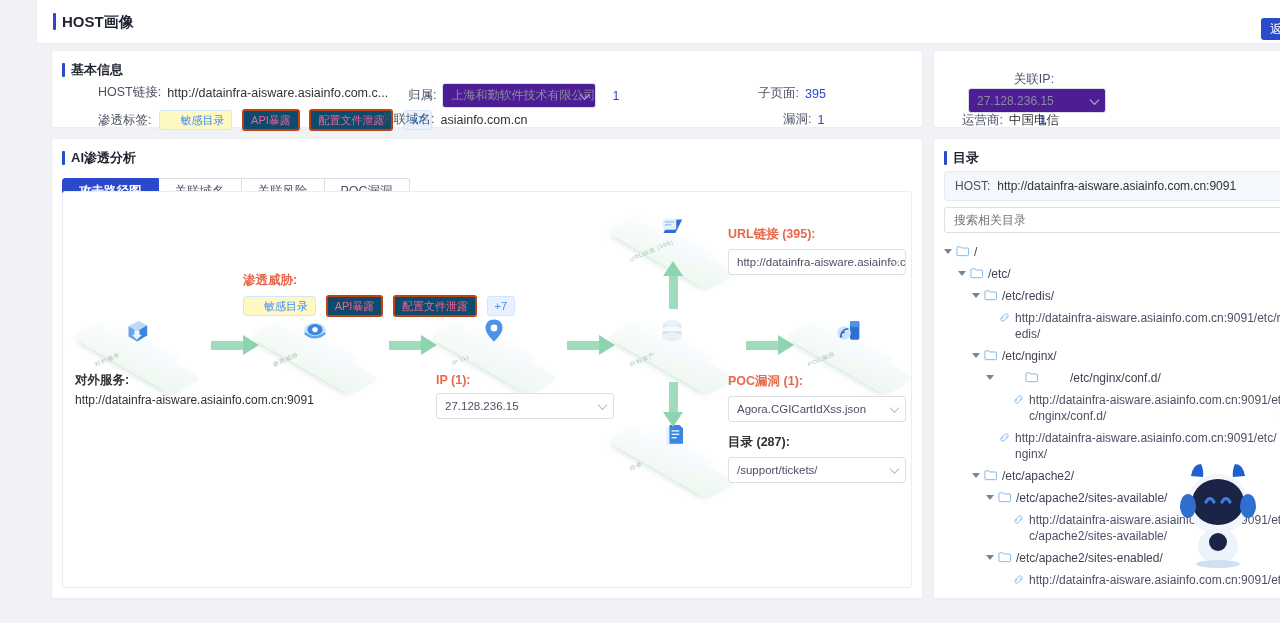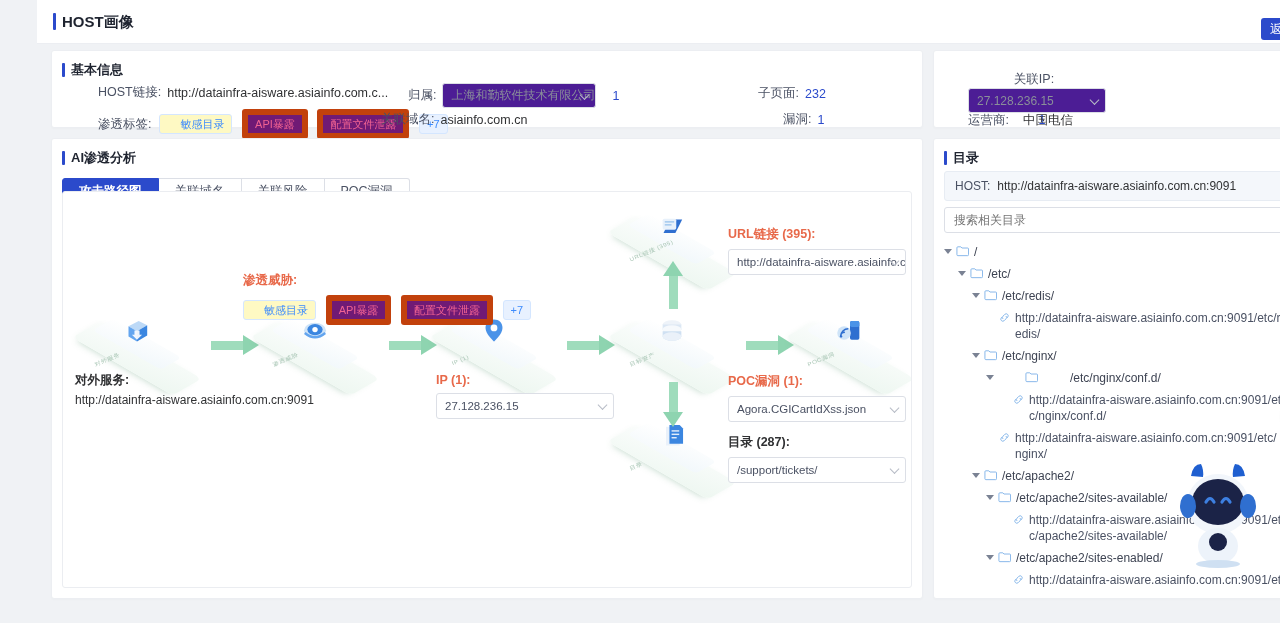--- a/index.html
+++ b/index.html
@@ -70,21 +70,21 @@
   .select .caret {
     position: absolute; right: 7px; top: 50%; width: 7px; height: 7px;
     border-right: 1.3px solid #b7bcc6; border-bottom: 1.3px solid #b7bcc6;
     transform: translateY(-65%) rotate(45deg);
   }
   .tag {
     display: inline-block; font-size: 11px; line-height: 16px;
     padding: 1px 7px; border-radius: 3px; margin-right: 6px;
   }
   .tag.blue { background: #fef9c3; color: #3d8bfd; border: 1px solid #d4e6ff; padding-left: 20px; }
-  .tag.pink { background: #701a75; color: #f06292; border: 6px solid #c2410c; }
+  .tag.pink { background: #0c4a6e; color: #f06292; border: 2px solid #c2410c; }
   .tag.more { background: #e8f1ff; color: #3d8bfd; border: 1px solid #d4e6ff; }
 
   
   .ai-card { height: 461px; position: relative; }
   .tabs { display: flex; margin: 12px 0 0 10px; }
   .tab {
     height: 27px; line-height: 25px; padding: 0 16px; font-size: 12.5px;
     border: 1px solid #dcdfe6; border-left: none; background: #fff; color: #4a5163;
     cursor: pointer; white-space: nowrap;
   }
@@ -246,21 +246,21 @@
           <span class="kv-value num" style="margin-left:16px;">1</span>
         </div>
 
         <div class="kv-row" style="left:329px; top:60px;">
           <span class="kv-label">关联域名:</span>
           <span class="kv-value">asiainfo.com.cn</span>
         </div>
 
         <div class="kv-row" style="left:706px; top:34px;">
           <span class="kv-label">子页面:</span>
-          <span class="kv-value num">232</span>
+          <span class="kv-value num">395</span>
         </div>
 
         <div class="kv-row" style="left:731px; top:60px;">
           <span class="kv-label">漏洞:</span>
           <span class="kv-value num">1</span>
         </div>
       </div>
 
       <div class="card ai-card">
         <div class="card-title">AI渗透分析</div>
@@ -446,21 +446,21 @@
 
         <div class="kv-row" style="left:28px; top:20px;flex-direction:column;">
           <span class="kv-label">关联IP:</span>
           <span class="select" style="width:138px;">
             <span>27.128.236.15</span>
             <span class="caret"></span>
           </span>
           <span class="kv-value num" style="margin-left:16px;">1</span>
         </div>
 
-        <div class="kv-row" style="left:34px; top:61px;gap:8px;">
+        <div class="kv-row" style="left:28px; top:61px;">
           <span class="kv-label">运营商:</span>
           <span class="kv-value">中国电信</span>
         </div>
       </div>
 
       <div class="card dir-card">
         <div class="card-title">目录</div>
 
         <div class="host-bar">
           <span class="lbl">HOST:</span>

